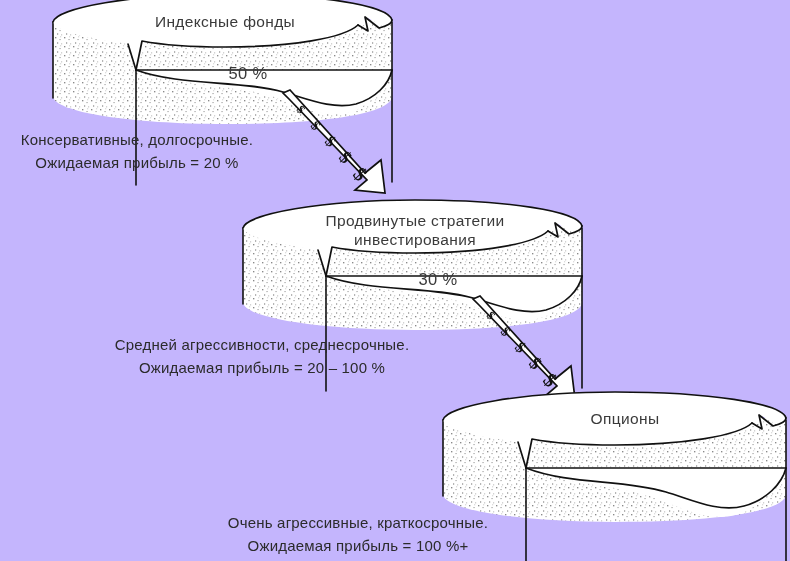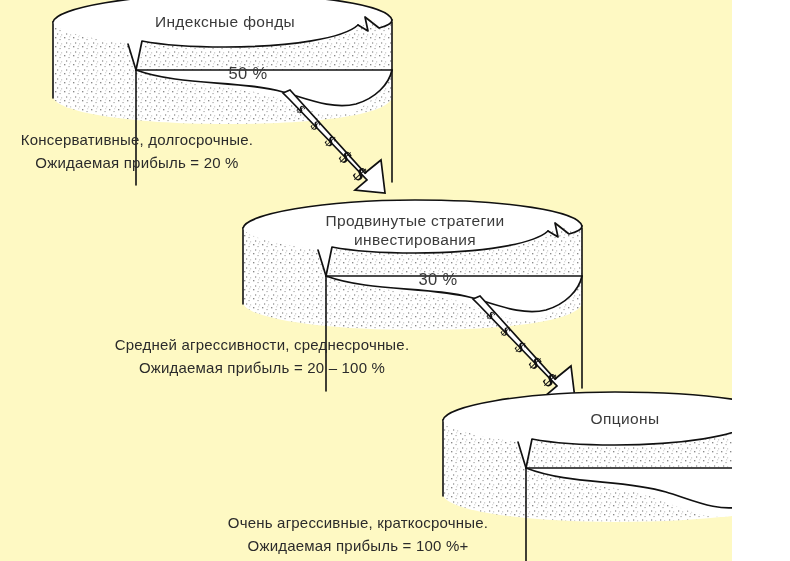--- a/index.html
+++ b/index.html
@@ -7,23 +7,23 @@
     margin: 0;
     padding: 0;
     background: #ffffff;
   }
   body {
     font-family: "Liberation Sans", sans-serif;
     color: #1a1a1a;
   }
   #stage {
     position: relative;
-    width: 732px;
+    width: 790px;
     height: 561px;
-    background: #fef9c3;
+    background: #c4b5fd;
     overflow: hidden;
   }
   #diagram-svg {
     position: absolute;
     left: 0;
     top: 0;
     width: 790px;
     height: 561px;
     display: block;
   }

